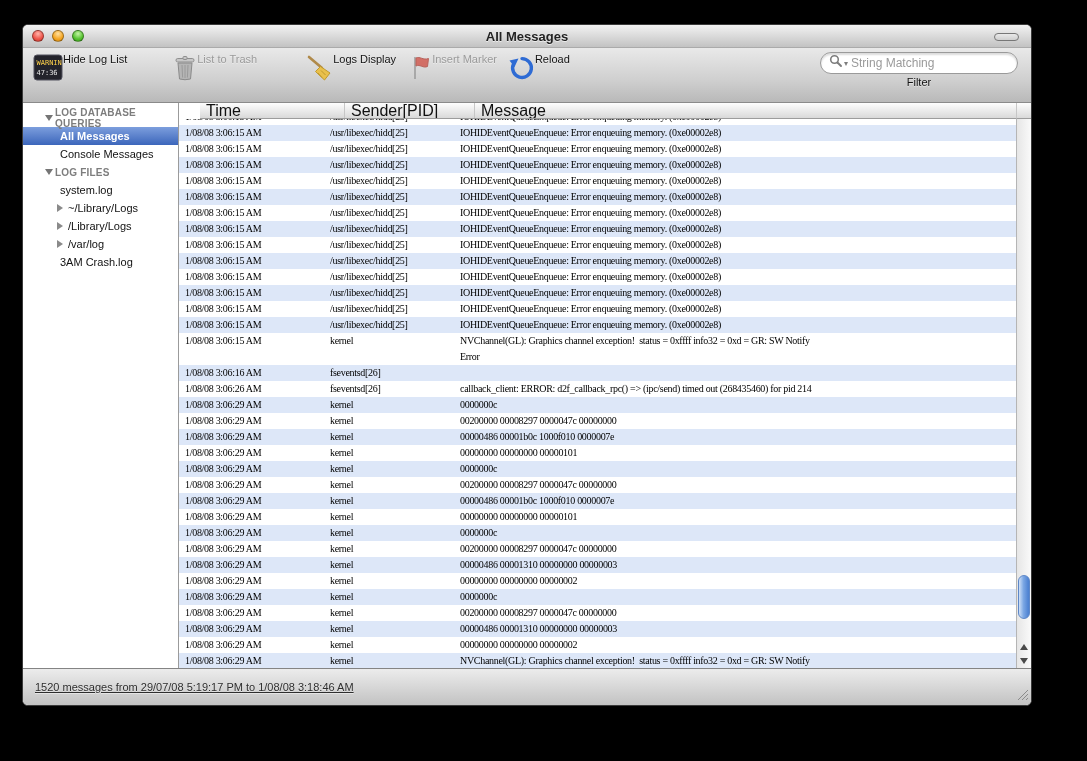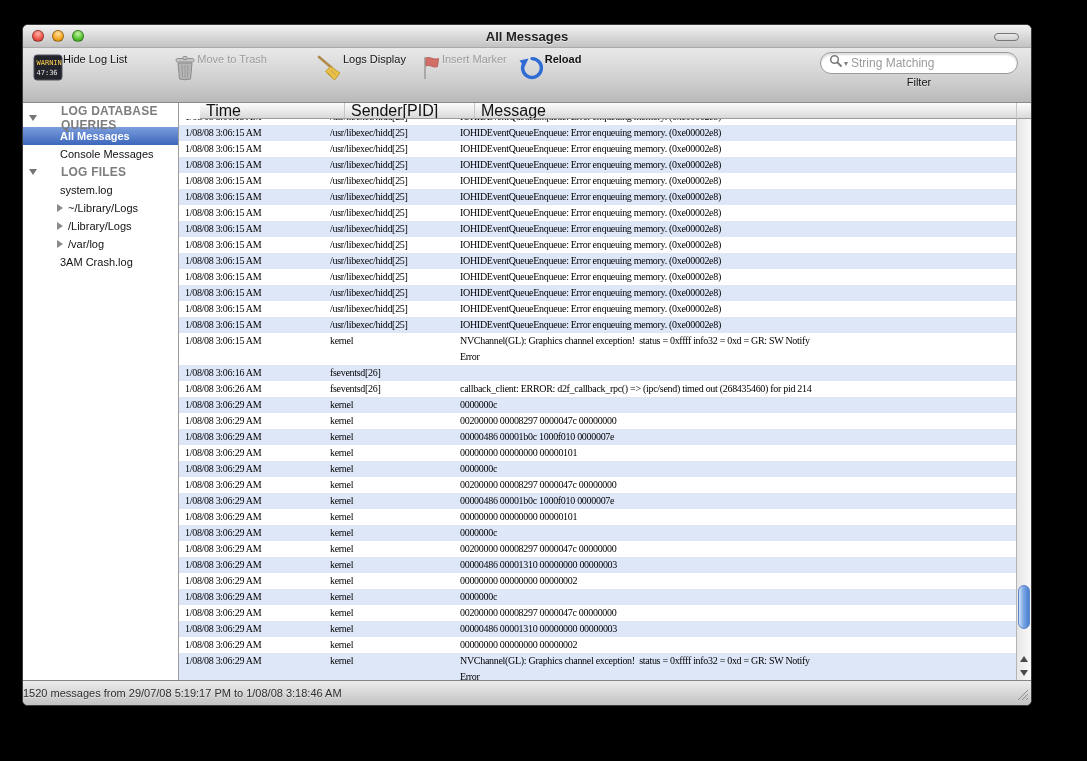--- a/index.html
+++ b/index.html
@@ -34,38 +34,38 @@
     height:55px; flex:none; display:flex; align-items:flex-start; padding:4px 12px 0 0;
     background:linear-gradient(#e9e9e9,#cfcfcf 60%,#b9b9b9);
     border-bottom:1px solid #8a8a8a;
   }
   .tool { display:flex; flex-direction:row; align-items:flex-start; }
   .ticon { height:31px; display:flex; align-items:center; justify-content:center; }
   .tlabel { font-size:11px; color:#131313; margin-top:1px; white-space:nowrap;
             text-shadow:0 1px 0 rgba(255,255,255,.45); }
   .tool.disabled .tlabel { color:#9b9b9b; }
   .t1{margin-left:10px;} .t2{margin-left:46px;} .t3{margin-left:48px;}
-  .t4{margin-left:14px;} .t5{margin-left:12px;font-weight:bold;}
+  .t4{margin-left:14px;} .t5{margin-left:12px;}
   .searchgroup { margin-left:auto; width:200px; display:flex; flex-direction:column; align-items:center; }
   .searchfield { width:198px; height:22px; background:#fff; border:1px solid #9a9a9a;
                  border-radius:12px; display:flex; align-items:center; padding:0 8px;
                  box-shadow:inset 0 2px 2px rgba(0,0,0,.14); }
   .searchfield input { border:none; outline:none; flex:1; font-size:12px; color:#333;
                        font-family:"Liberation Sans",sans-serif; background:transparent; margin-left:3px; }
   .searchfield input::placeholder { color:#9a9a9a; }
   .smenu { font-size:8px; color:#7e7e7e; margin-left:1px; }
   .filterlabel { font-size:11px; color:#131313; margin-top:2px;
                  text-shadow:0 1px 0 rgba(255,255,255,.45); }
   
   .content { flex:1; display:flex; min-height:0; background:#fff; }
   
   .sidebar { width:156px; flex:none; background:#fff; border-right:1px solid #9b9b9b;
              padding-top:6px; overflow:hidden; }
-  .sheader { height:18px; display:flex; align-items:center; padding-left:6px; gap:24px;
-             font-size:12px; font-weight:bold; color:#7d7d7d; letter-spacing:.2px; }
+  .sheader { height:18px; display:flex; align-items:center; padding-left:22px; gap:2px;
+             font-size:10px; font-weight:bold; color:#7d7d7d; letter-spacing:.2px; }
   .sitem { height:18px; display:flex; align-items:center; padding-left:37px;
            font-size:11px; color:#111; white-space:nowrap; }
   .sitem.has-tri { padding-left:34px; gap:5px; }
   .sitem.selected { background:linear-gradient(#7c9edd,#3c66bb); color:#fff; font-weight:bold; }
   .tri-down { width:0; height:0; border-left:4px solid transparent; border-right:4px solid transparent;
               border-top:6px solid #757575; }
   .tri-right { width:0; height:0; border-top:4px solid transparent; border-bottom:4px solid transparent;
                border-left:6px solid #8a8a8a; }
   
   .main { flex:1; display:flex; flex-direction:column; min-width:0; }
@@ -96,25 +96,25 @@
   .thumb { position:absolute; left:1px; right:1px; height:44px; border-radius:7px;
            background:linear-gradient(to right,#cfe0f7,#7ba7e4 45%,#4f83d2 92%);
            border:1px solid #5d87c8; }
   .arrows { position:absolute; bottom:0; left:0; right:0; height:28px; }
   .arrow { height:14px; display:flex; align-items:center; justify-content:center; }
   .arrow .au { width:0; height:0; border-left:4px solid transparent; border-right:4px solid transparent;
                border-bottom:6px solid #4a4a4a; }
   .arrow .ad { width:0; height:0; border-left:4px solid transparent; border-right:4px solid transparent;
                border-top:6px solid #4a4a4a; }
   
-  .statusbar { height:25px; flex:none; position:relative;
+  .statusbar { height:37px; flex:none; position:relative;
                background:linear-gradient(#ececec,#c2c2c2);
                border-top:1px solid #848484; display:flex; align-items:center;
-               font-size:11px; color:#2e2e2e;
-               text-shadow:0 1px 0 rgba(255,255,255,.45); }
+               padding-left:12px; font-size:11px; color:#2e2e2e;
+               text-shadow:0 1px 0 rgba(255,255,255,.45);text-decoration:underline; }
   .grip { position:absolute; right:2px; bottom:2px; }
 </style>
 </head>
 <body>
 
 <div class="window">
 
   <div class="titlebar">
     <div class="lights">
       <span class="light red"></span>
@@ -141,21 +141,21 @@
       <span class="ticon">
         <svg width="24" height="27" viewBox="0 0 24 27">
           <rect x="3" y="4.5" width="18" height="3.5" rx="1.7" fill="#c7c7c7" stroke="#8f8f8f"></rect>
           <rect x="10" y="2.5" width="4" height="3" rx="1" fill="#c7c7c7" stroke="#8f8f8f"></rect>
           <path d="M5 9 L6.5 25 Q12 26.5 17.5 25 L19 9 Z" fill="#b5b5b5" stroke="#8a8a8a"></path>
           <line x1="9" y1="11" x2="9.6" y2="23.5" stroke="#9a9a9a"></line>
           <line x1="12" y1="11" x2="12" y2="24" stroke="#9a9a9a"></line>
           <line x1="15" y1="11" x2="14.4" y2="23.5" stroke="#9a9a9a"></line>
         </svg>
       </span>
-      <span class="tlabel">Move to Trash</span>
+      <span class="tlabel">List to Trash</span>
     </div>
 
     <div class="tool t3">
       <span class="ticon">
         <svg width="28" height="28" viewBox="0 0 28 28">
           <line x1="4" y1="3" x2="17" y2="14" stroke="#b08a4a" stroke-width="2.6" stroke-linecap="round"></line>
           <path d="M15.5 12.5 L25 19 L19.5 26 L10.5 17.5 Z" fill="#e9c04b" stroke="#c09a2e"></path>
           <line x1="13" y1="19" x2="17" y2="23.5" stroke="#c09a2e"></line>
           <line x1="16" y1="16.5" x2="20.5" y2="21" stroke="#c09a2e"></line>
         </svg>

